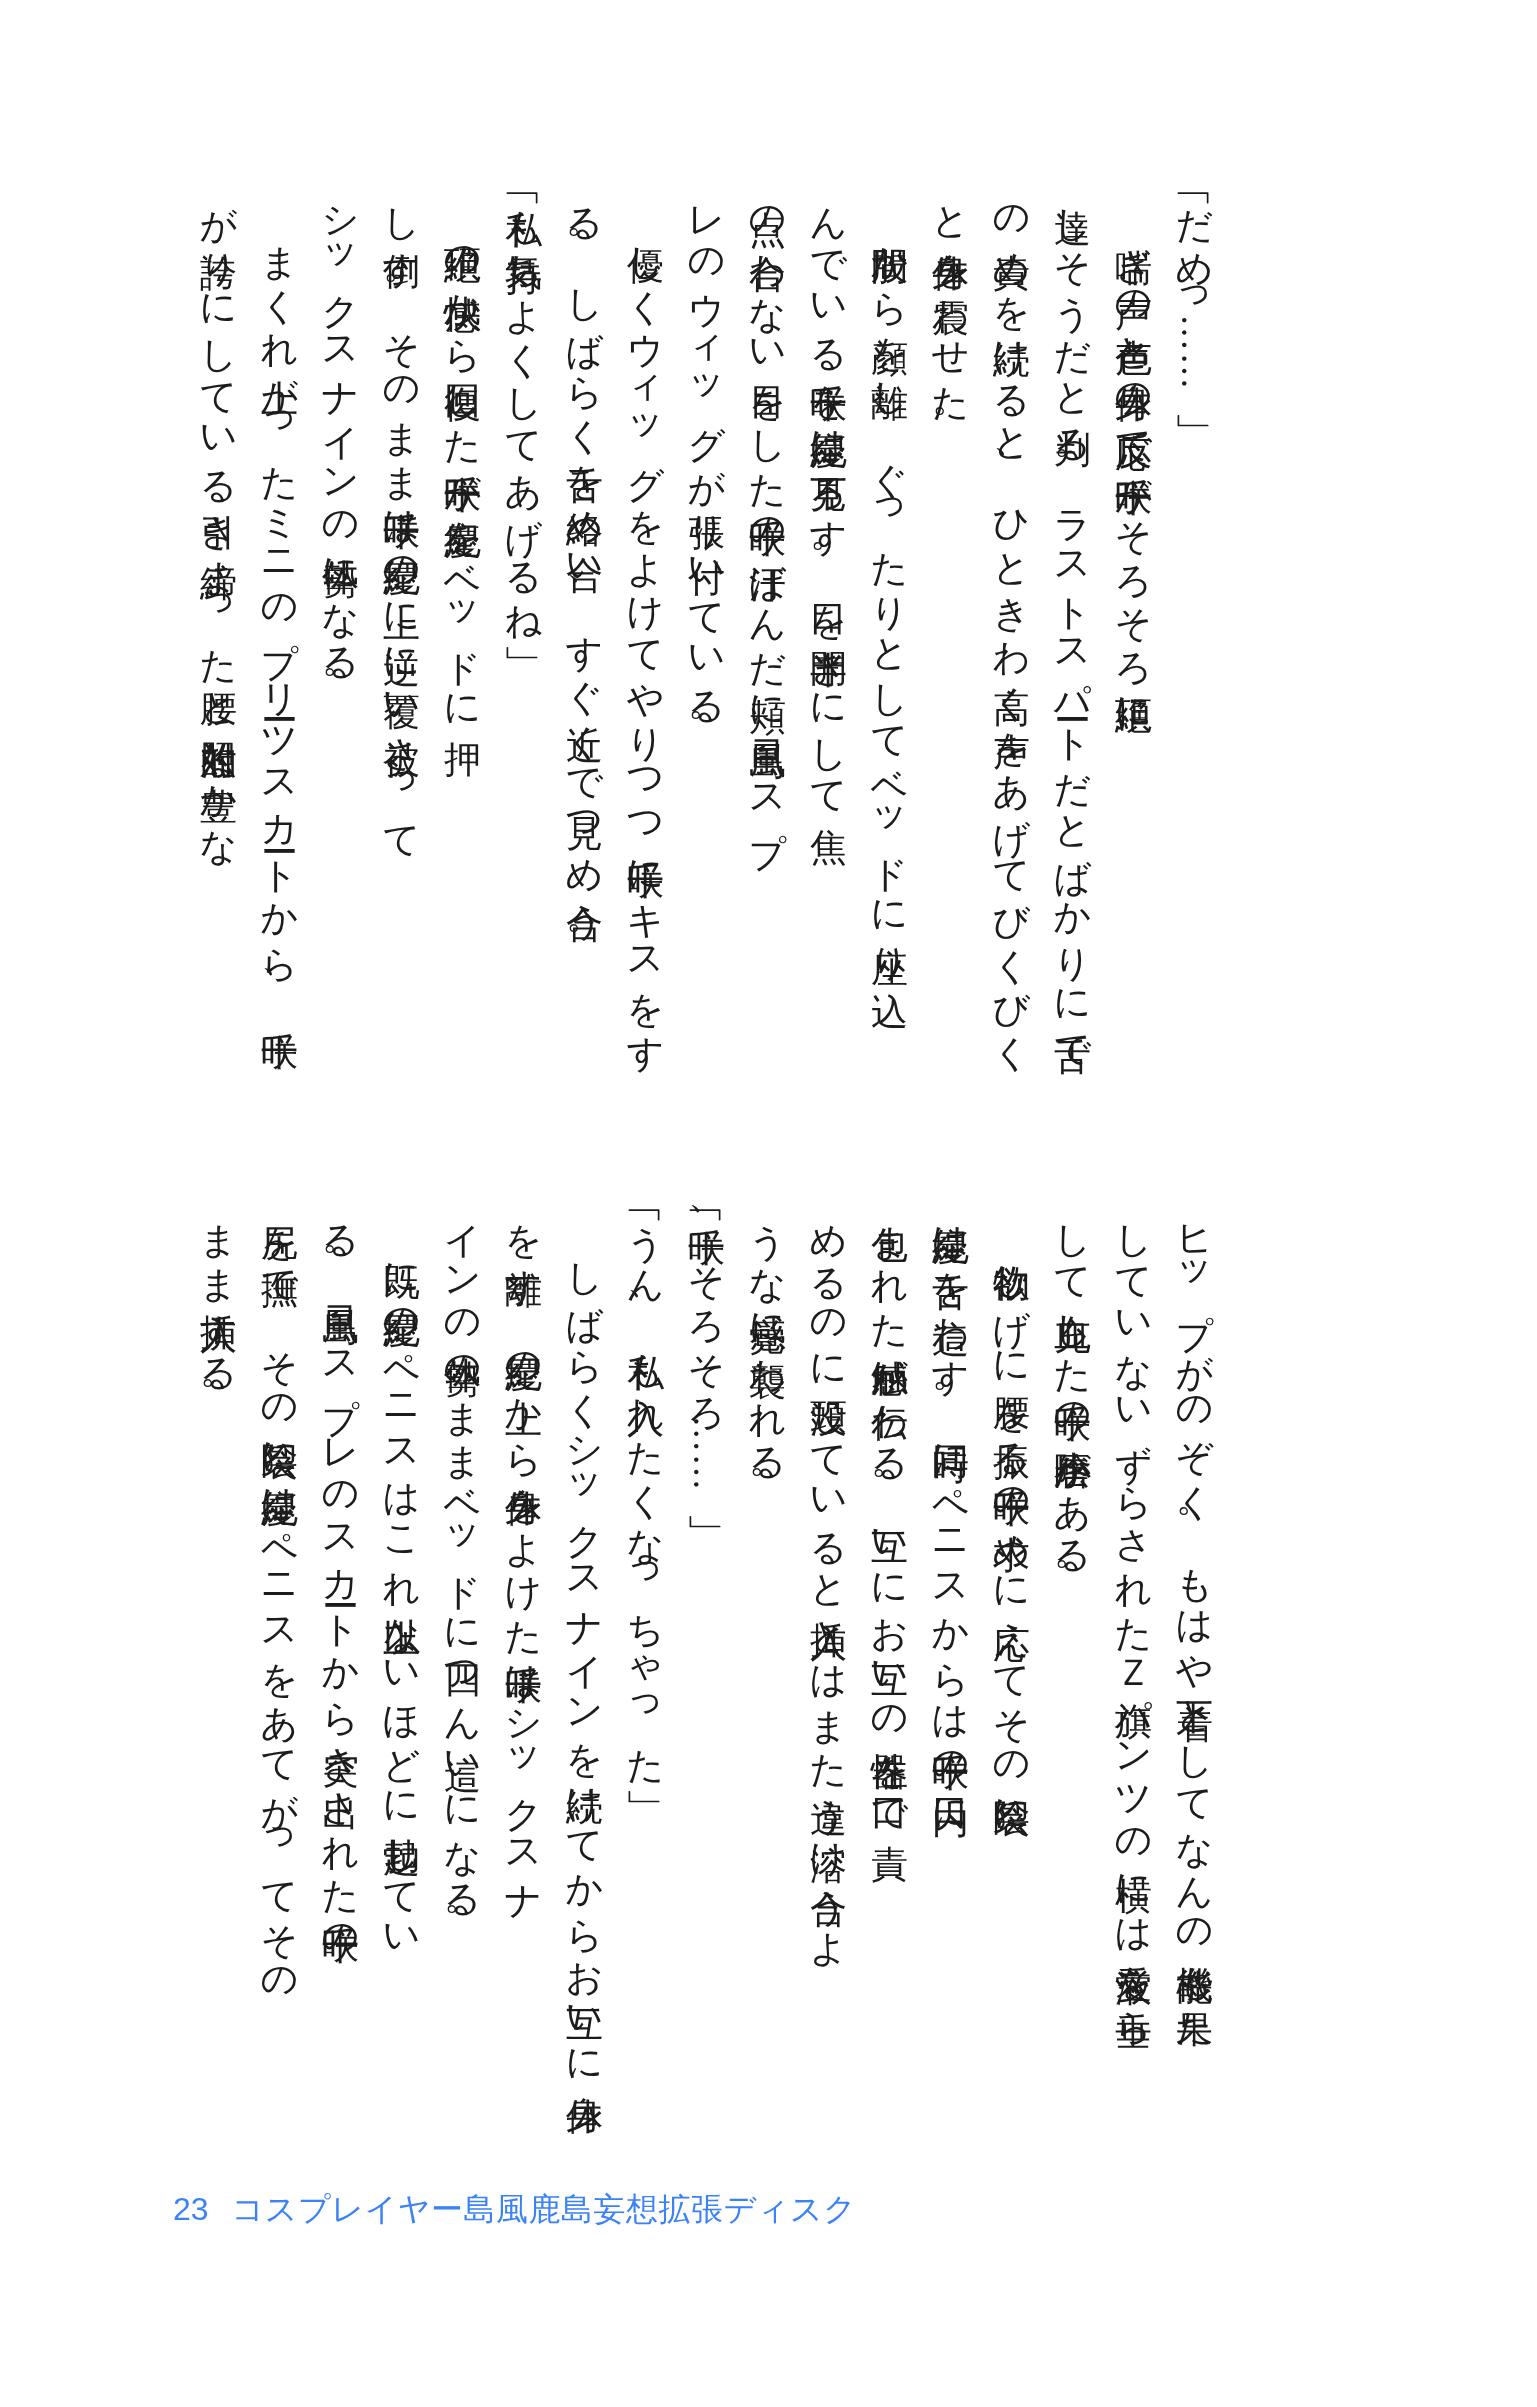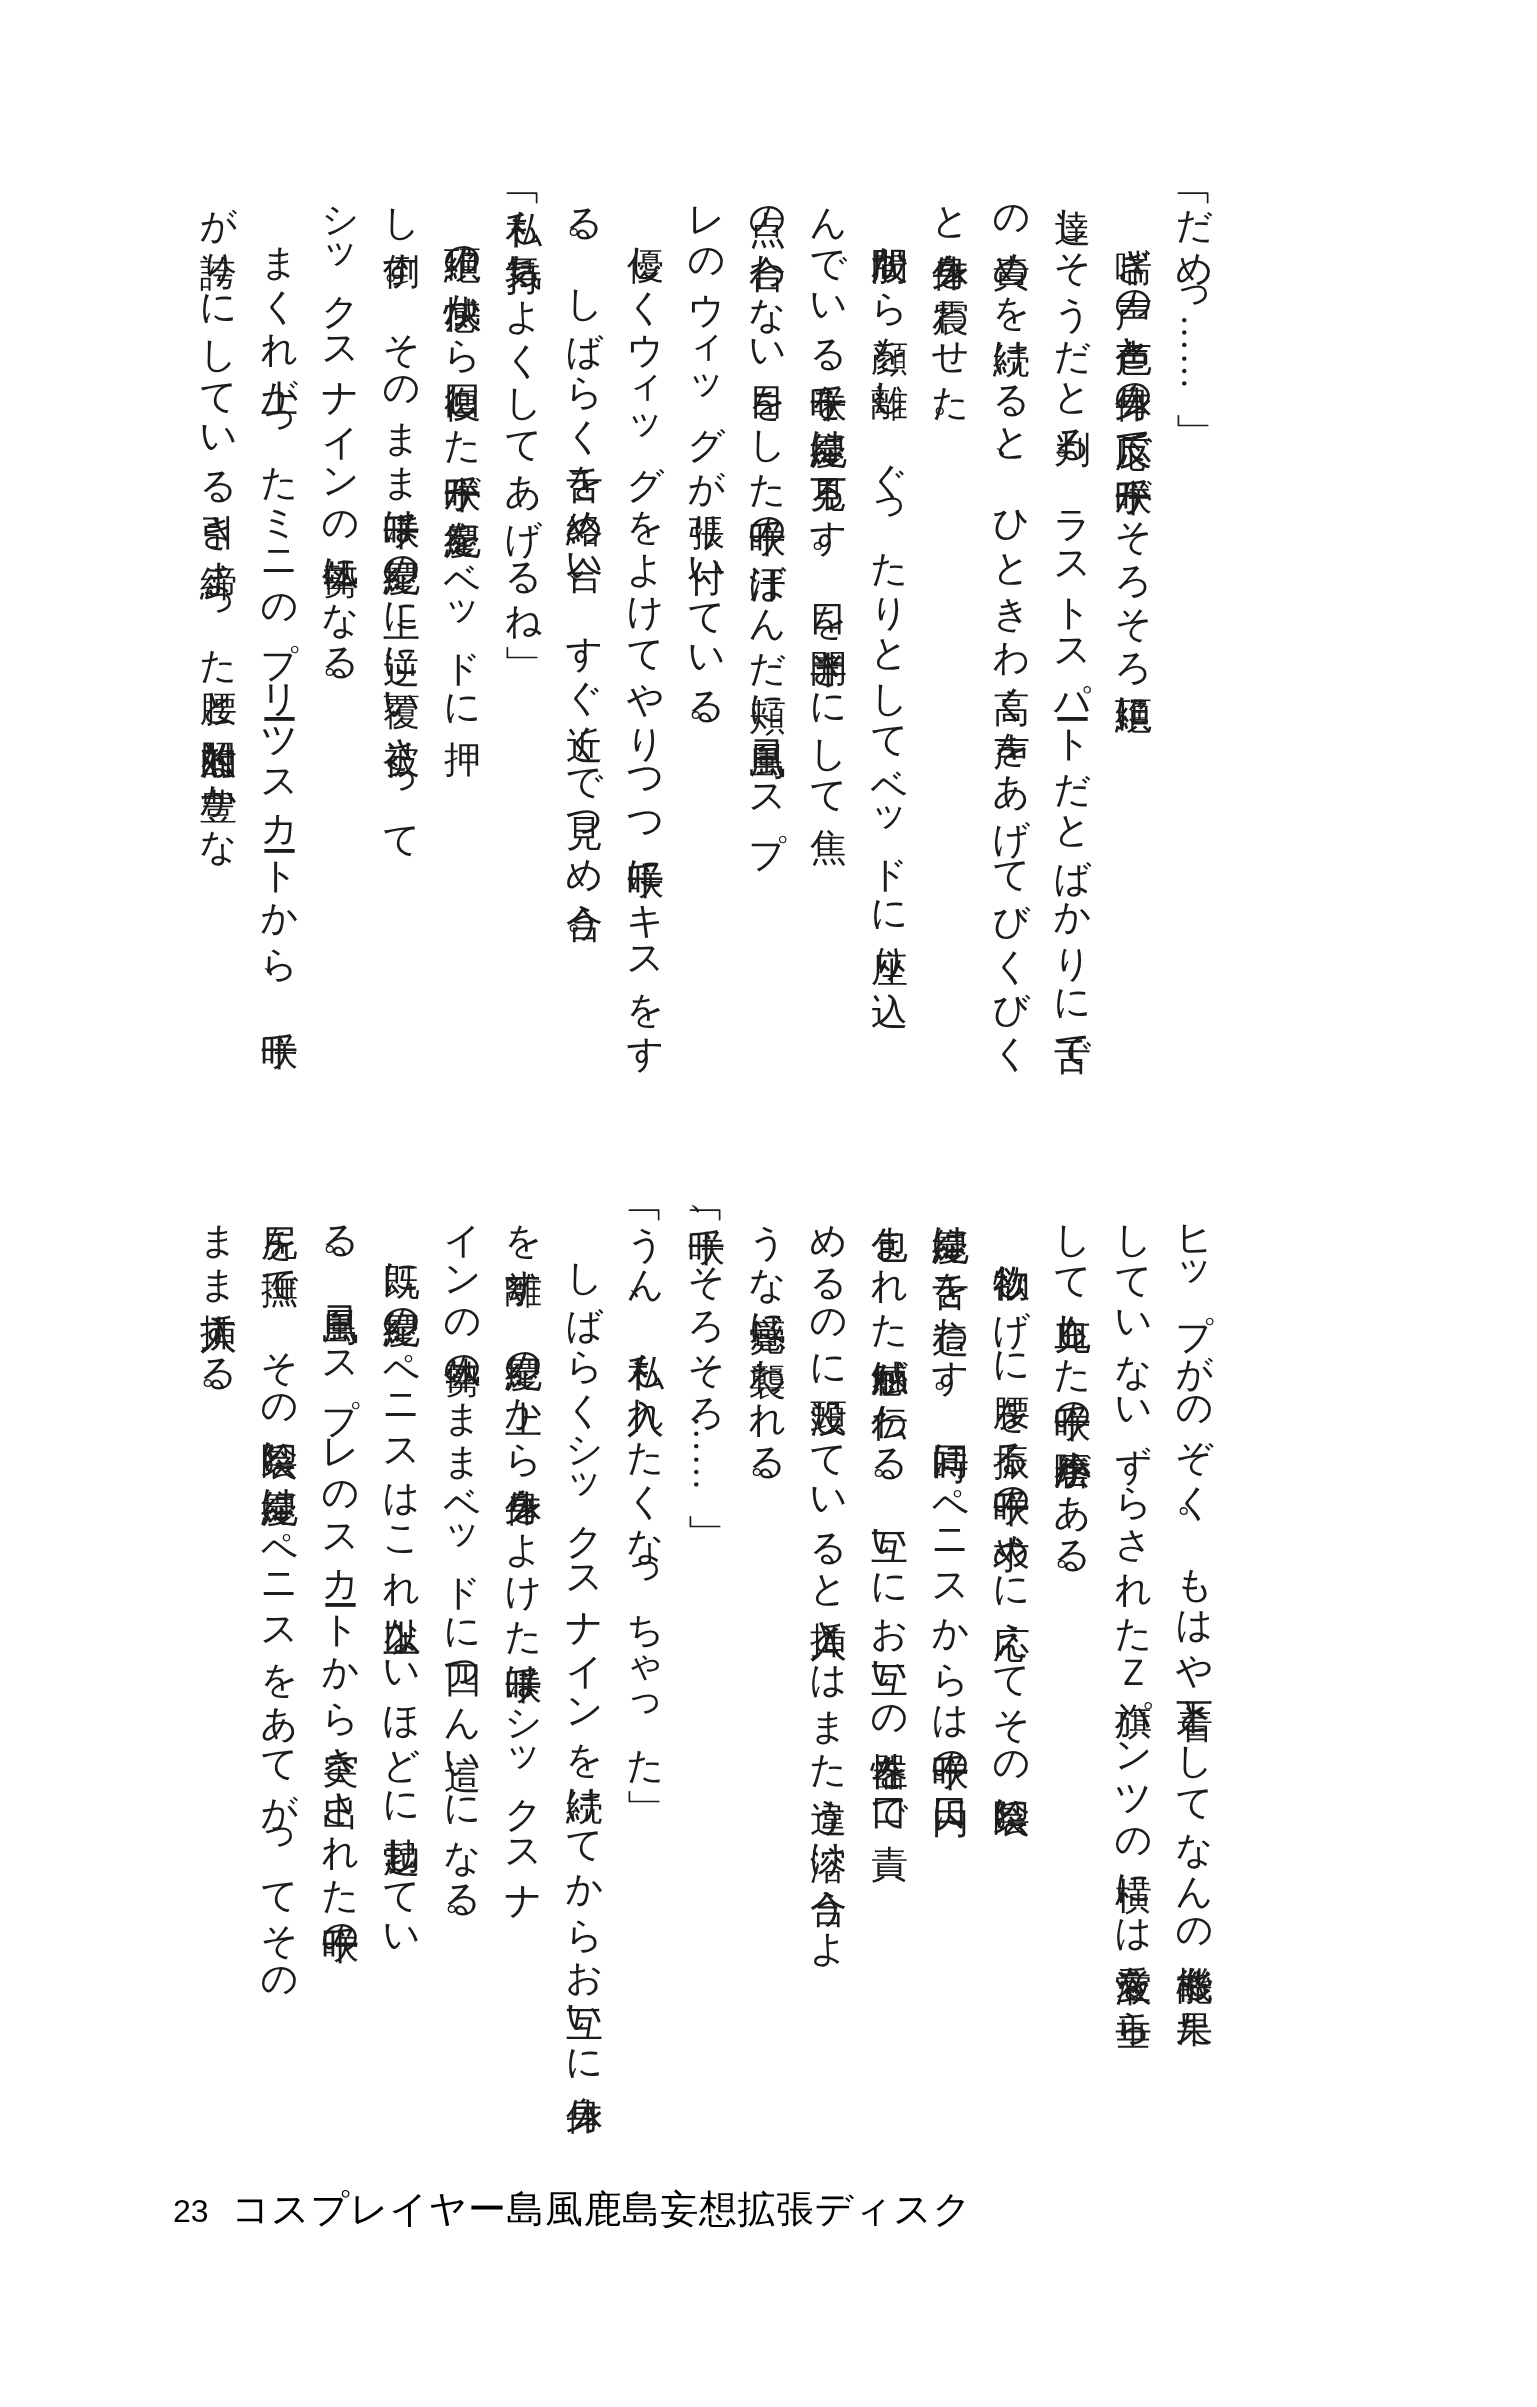--- a/index.html
+++ b/index.html
@@ -37,29 +37,29 @@
     height: 939px;              
   }
   
   .footer {
     position: absolute;
     left: 173px;
     top: 2190px;
     display: flex;
     align-items: baseline;
     gap: 23px;
-    color: #000000;
+    color: #3b82f6;
     font-family: "Liberation Sans", "DejaVu Sans", sans-serif;
   }
   .page-num {
     font-size: 32px;
     line-height: 38px;
   }
   .running-title {
-    font-size: 38px;
+    font-size: 32px;
     line-height: 38px;
     letter-spacing: 0.5px;
   }
 </style>
 </head>
 <body>
 
 <div class="page">
 
   <div class="band band-upper">

